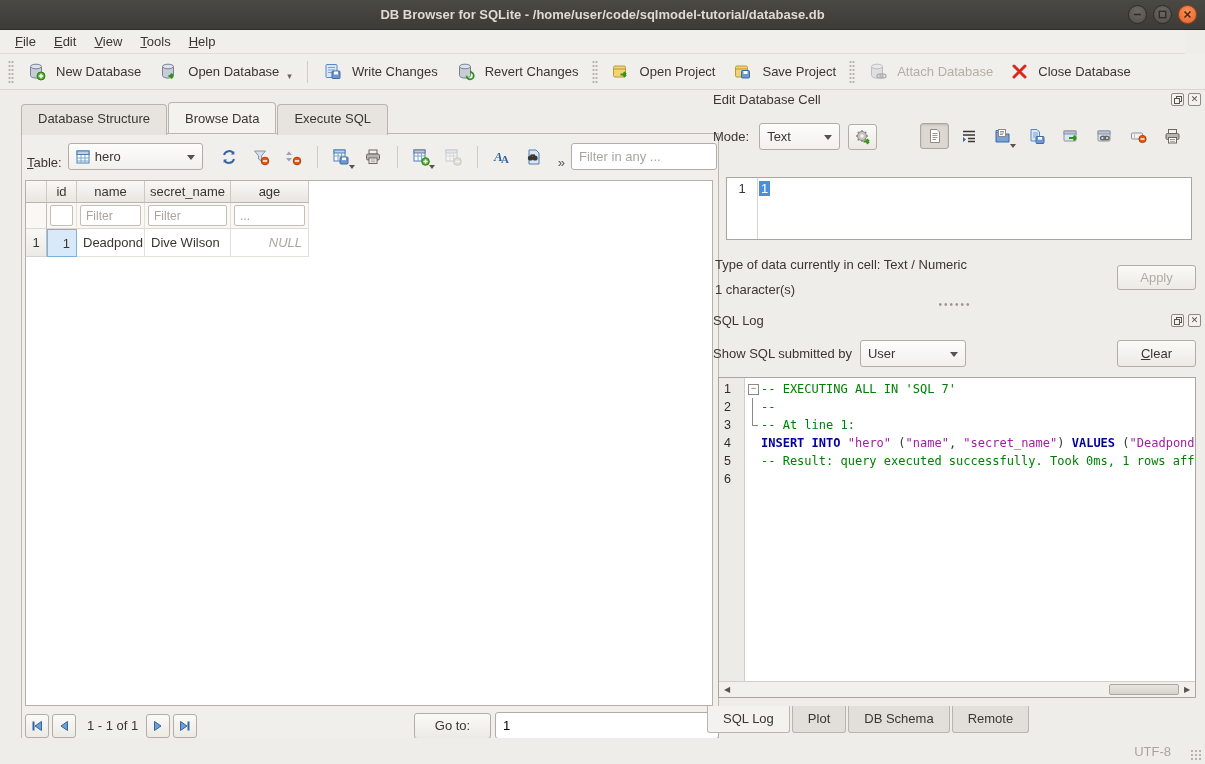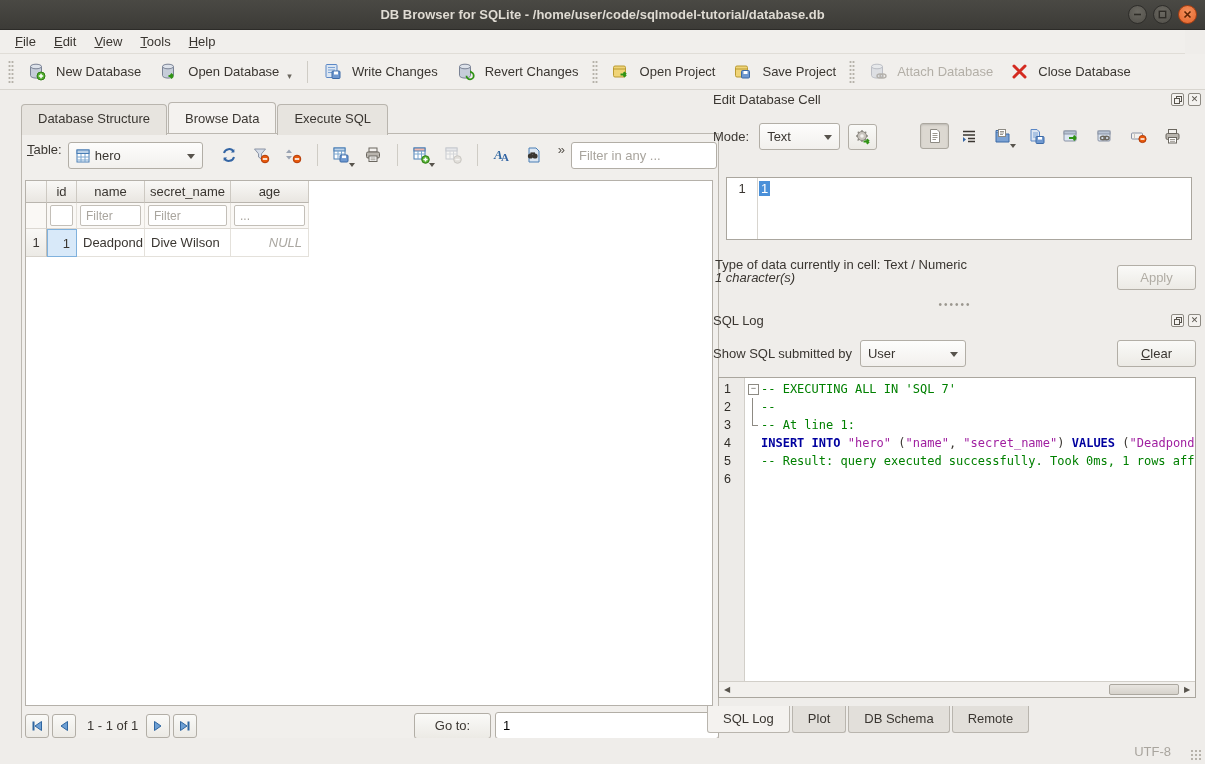--- a/index.html
+++ b/index.html
@@ -53,21 +53,21 @@
     border-left:3px solid transparent; border-right:3px solid transparent; border-top:4px solid #57534c; }
 
   
   .left { position:absolute; left:0; top:102px; width:702px; height:648px;margin-left:19px; }
   .tabbar { position:absolute; left:2px; top:0; display:flex; }
   .tab { padding:6px 16px 7px; border:1px solid #b9b5ae; border-bottom:none; background:#e7e4df;
     border-top-left-radius:4px; border-top-right-radius:4px; margin-right:1px; position:relative; top:2px; }
   .tab.active { background:#f4f2ef; top:0; padding-top:8px; z-index:3; }
   .panel-frame { position:absolute; left:2px; top:31px; width:698px; height:607px;
     border:1px solid #bcb8b1; background:#f1efec; }
-  .browse-controls { position:absolute; left:8px; top:40px; width:690px; height:28px; display:flex; align-items:flex-start; }
+  .browse-controls { position:absolute; left:8px; top:40px; width:690px; height:28px; display:flex; align-items:flex-end; }
   .lbl::first-letter { text-decoration:underline; }
   .table-combo { width:141px; margin-left:6px; gap:5px; }
   .browse-icons { display:flex; align-items:center; margin-left:12px; gap:3px; }
   .chev { color:#57534c; font-size:13px; margin:0 6px 0 10px; }
 
   
   .grid { position:absolute; left:6px; top:78px; width:688px; height:526px; background:#fff; border:1px solid #b5b1aa; }
   .g-row { display:flex; }
   .g-hcell { background:linear-gradient(#f9f8f6,#e9e6e1); border-right:1px solid #cdc9c2; border-bottom:1px solid #b9b5ae;
     height:22px; display:flex; align-items:center; justify-content:center; font-size:13px; }
@@ -101,21 +101,21 @@
   .mode-combo { width:81px; margin-left:10px; }
   .gear-btn { margin-left:8px; border:1px solid #b2aea6; background:linear-gradient(#fafaf8,#eceae5); }
   .cell-icons { position:absolute; right:14px; top:0; display:flex; gap:5px; align-items:center; }
   .editor { position:absolute; left:21px; top:87px; width:466px; height:63px; background:#fff; border:1px solid #aaa69e; }
   .ed-gutter-line { position:absolute; left:30px; top:0; bottom:0; width:1px; background:#d8d5cf; }
   .ed-row { display:flex; font-size:13px; }
   .ed-num { width:30px; text-align:center; padding-top:3px; }
   .ed-text { padding:3px 2px; }
   .ed-sel { background:#4a90d9; color:#fff; padding:0 2px; }
   .cell-info1 { position:absolute; left:10px; top:167px; font-size:13px; }
-  .cell-info2 { position:absolute; left:10px; top:180px; font-size:13px;font-style:italic; }
+  .cell-info2 { position:absolute; left:10px; top:192px; font-size:13px; }
   .apply-btn { position:absolute; left:412px; top:175px; width:79px; height:25px; }
   .split-dots { position:absolute; left:0; right:0; top:209px; text-align:center; color:#9b978f;
     font-size:10px; letter-spacing:2px; }
   .sqllog-header { top:223px; }
   .show-row { position:absolute; left:8px; top:250px; width:488px; display:flex; align-items:center; }
   .user-combo { width:106px; margin-left:8px; }
   .clear-btn { position:absolute; left:404px; top:0; width:79px; height:27px; }
   .clear-btn .t::first-letter { text-decoration:underline; }
   .log-box { position:absolute; left:13px; top:287px; width:478px; height:321px; background:#fff; border:1px solid #aaa69e; overflow:hidden; }
   .log-gutter-bg { position:absolute; left:0; top:0; bottom:16px; width:26px; background:#edebe8; border-right:1px solid #d2cfc9; }

